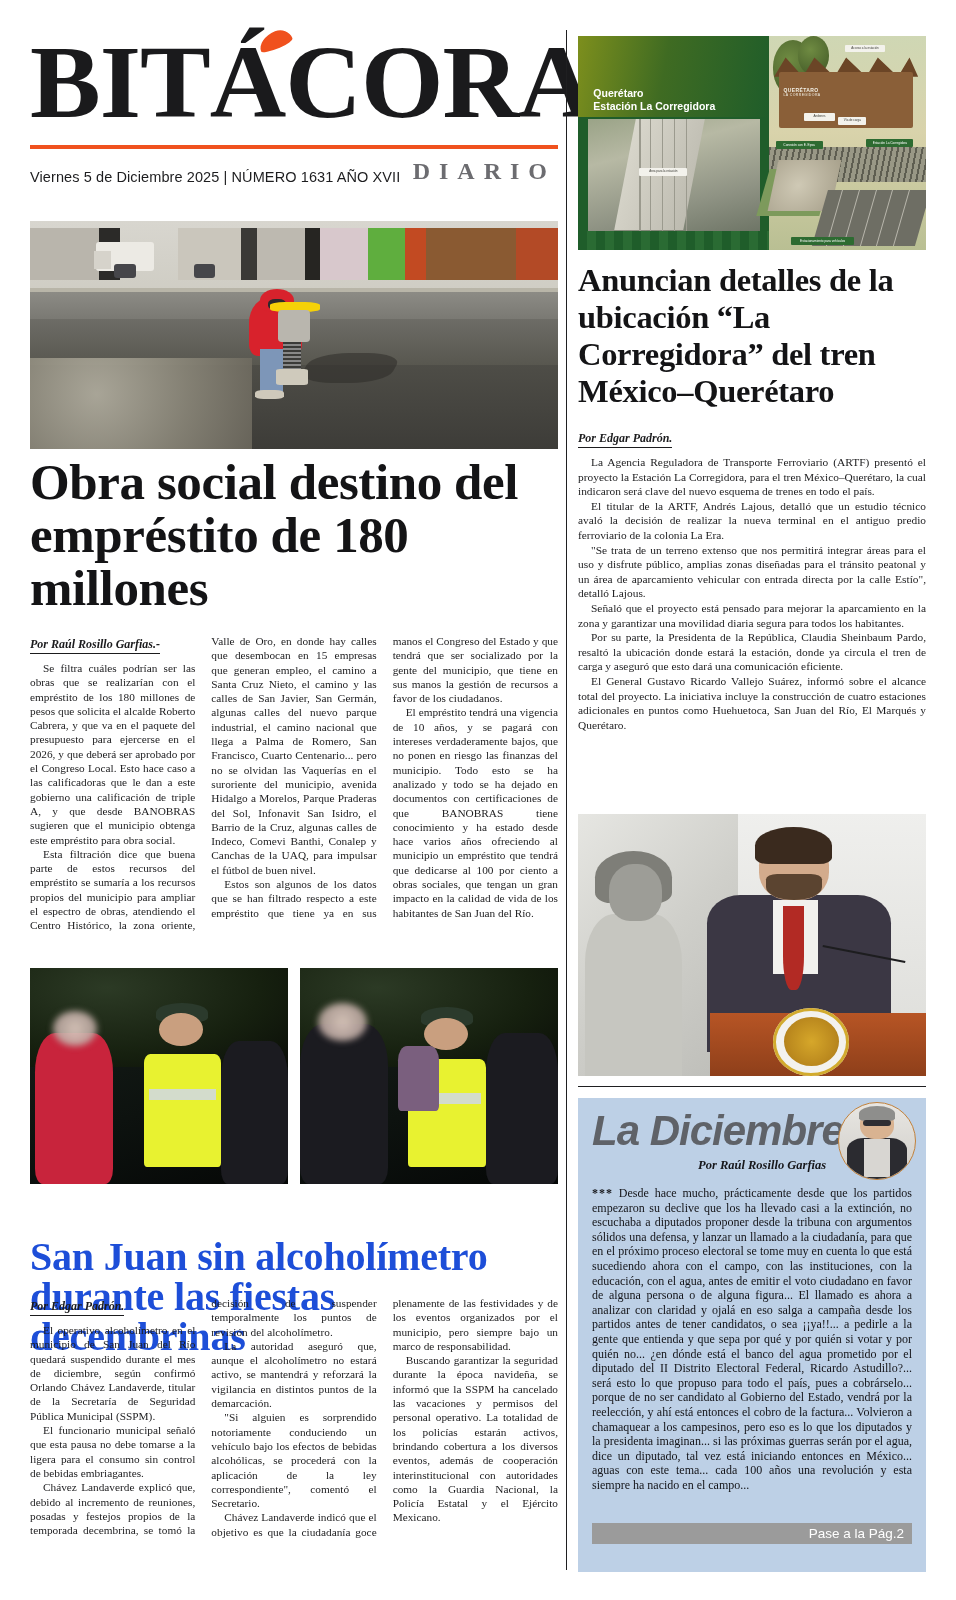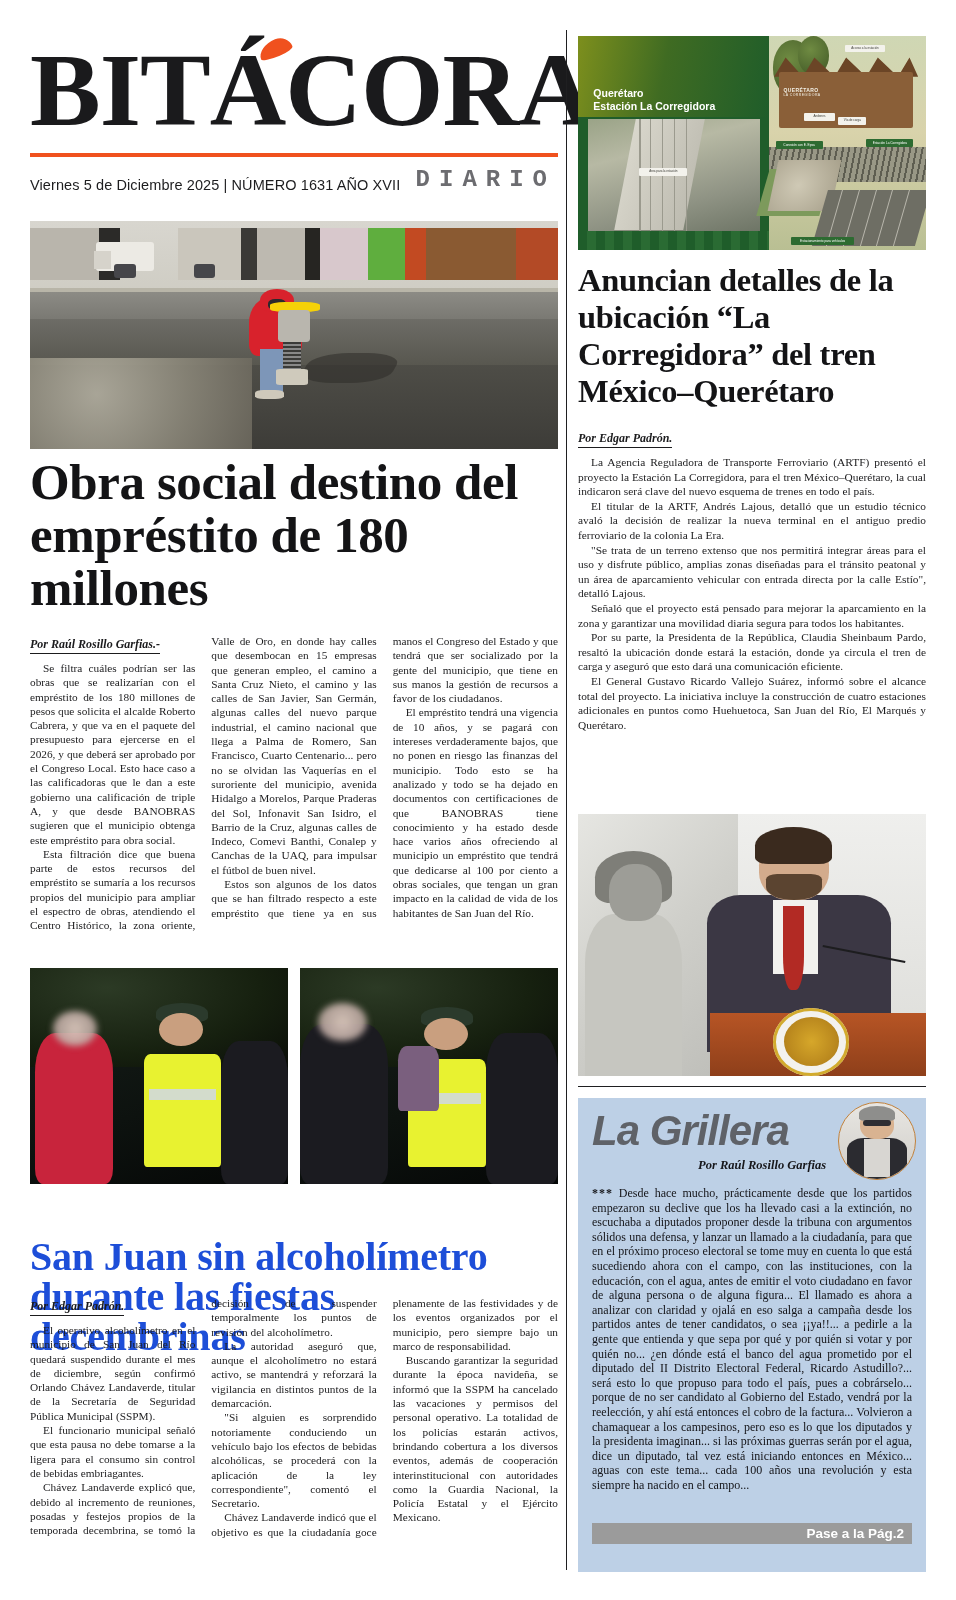--- a/index.html
+++ b/index.html
@@ -7,21 +7,21 @@
   html, body {
     width: 956px; height: 1600px;
     background: #ffffff;
     font-family: "Liberation Serif", serif;
     color: #16161a;
     overflow: hidden;
   }
   .page { position: relative; width: 956px; height: 1600px; padding: 0; }
 
   
-  .masthead { position: absolute; left: 30px; top: 34px; width: 528px; }
+  .masthead { position: absolute; left: 30px; top: 26px; width: 528px; }
   .logo-wrap { position: relative; height: 112px; }
   .logo-text {
     font-family: "Liberation Serif", serif;
     font-weight: 700;
     font-size: 104px;
     line-height: 112px;
     letter-spacing: -1px;
     color: #1a1a1c;
     white-space: nowrap;
     transform: scaleX(1.02);
@@ -38,21 +38,21 @@
   .rule-orange { height: 4px; background: #f0511e; margin-top: 7px; width: 528px; }
   .masthead-info {
     display: flex; align-items: flex-end; justify-content: space-between;
     margin-top: 9px;
   }
   .issue-line {
     font-family: "Liberation Sans", sans-serif;
     font-size: 14.5px; letter-spacing: .1px; color: #1d1d1f;
   }
   .diario {
-    font-family: Liberation Mono, monospace;
+    font-family: Liberation Serif, serif;
     font-weight: 700; font-size: 24px; letter-spacing: 9px;
     color: #6c6c70; padding-right: 2px;
   }
 
   
   .photo { position: absolute; overflow: hidden; background: #c9c9c9; }
   .photo-inner { position: absolute; inset: 0; }
 
   
   #photo-road { left: 30px; top: 221px; width: 528px; height: 228px; }
@@ -271,21 +271,21 @@
     text-indent: 0; color: #141418; hyphens: auto; -webkit-hyphens: auto;
   }
   .stars { font-weight: 700; letter-spacing: 1px; }
   .pase {
     position: absolute; left: 14px; right: 14px; bottom: 28px;
     height: 21px; background: #9b9b9b;
     display: flex; align-items: center; justify-content: flex-end;
     padding-right: 8px;
   }
   .pase span {
-    font-family: "Liberation Sans", sans-serif; font-weight: 700;
+    font-family: "Liberation Sans", sans-serif; font-weight: 400;
     font-size: 13.5px; color: #ffffff;
   }
 </style>
 </head>
 <body>
 
 <div class="page">
 
   <div class="masthead">
     <div class="logo-wrap">
@@ -472,21 +472,21 @@
       <div class="pd-mic"></div>
       <div class="pd-podium"></div>
       <div class="pd-seal">
         <div class="pd-seal-in"></div>
       </div>
     </div>
   </div>
 
   <div id="grillera">
     <div class="grillera-head">
-      <div class="grillera-title">La Grillera</div>
+      <div class="grillera-title">La Diciembre</div>
       <div class="grillera-by">Por Raúl Rosillo Garfias</div>
       <div class="grillera-avatar">
         <div class="av-body"></div>
         <div class="av-shirt"></div>
         <div class="av-head"></div>
         <div class="av-hair"></div>
         <div class="av-glass"></div>
       </div>
     </div>
     <div class="grillera-body">

